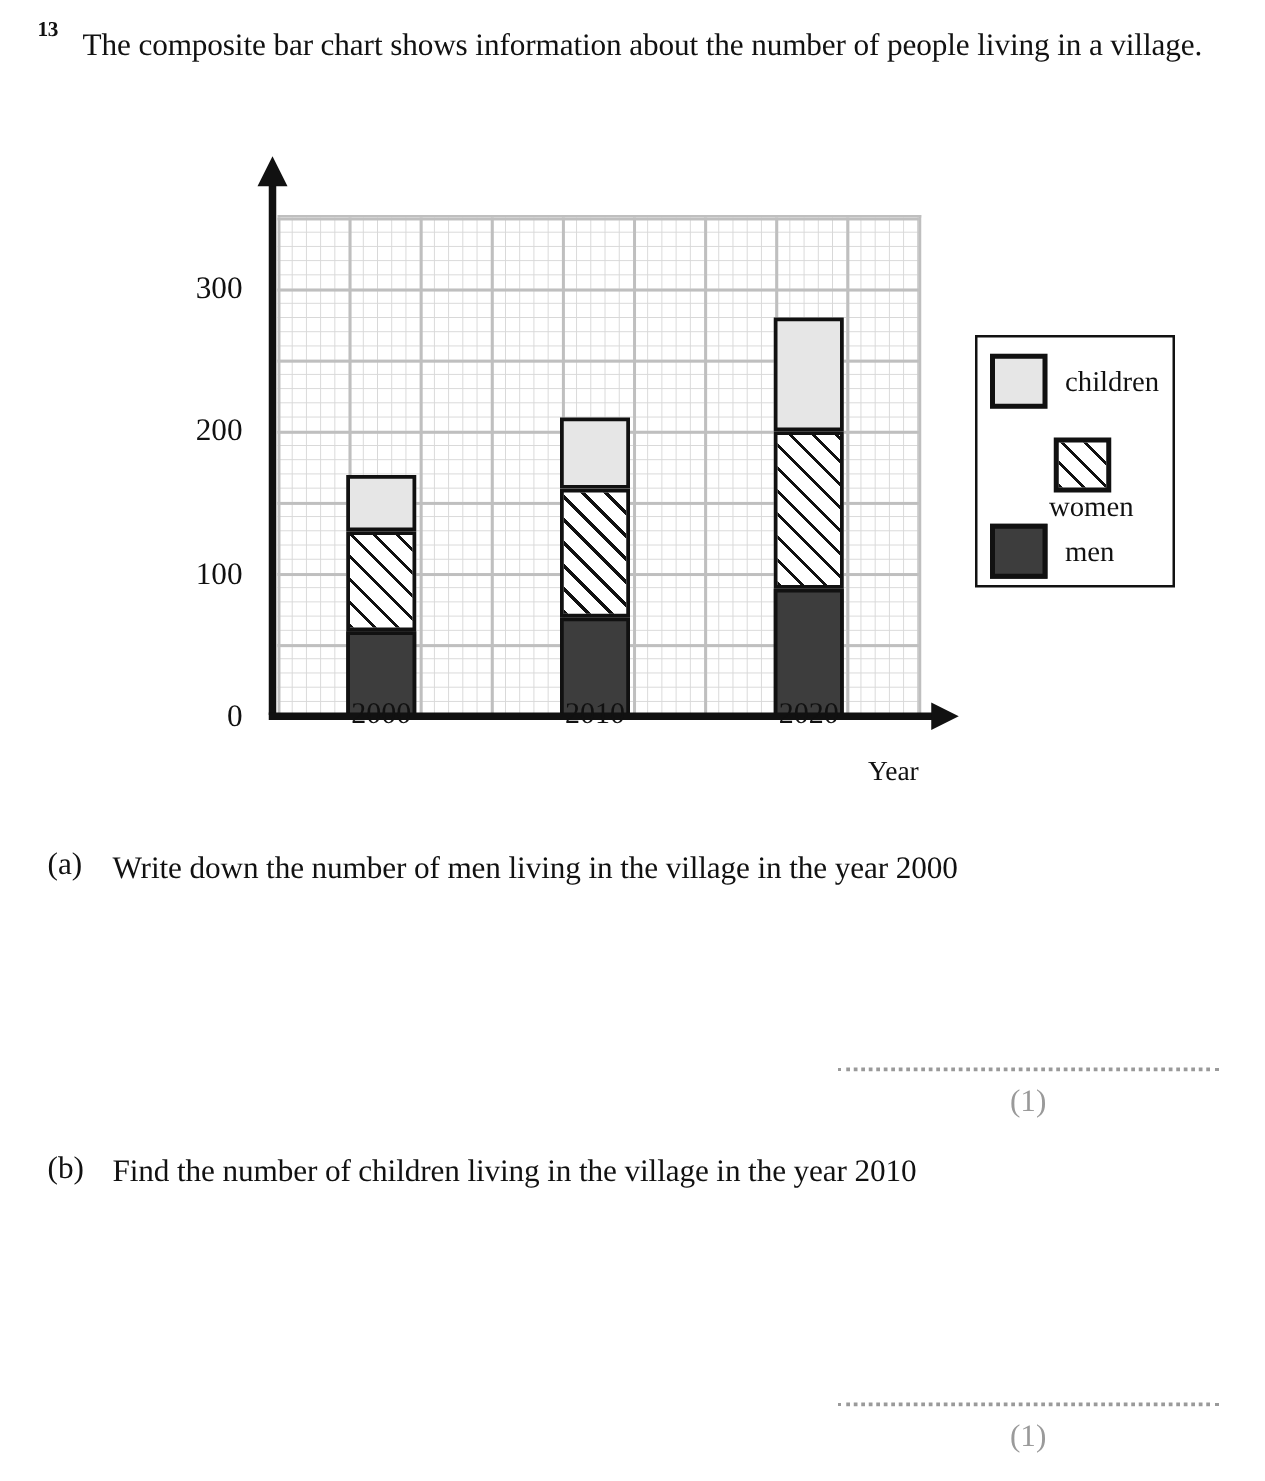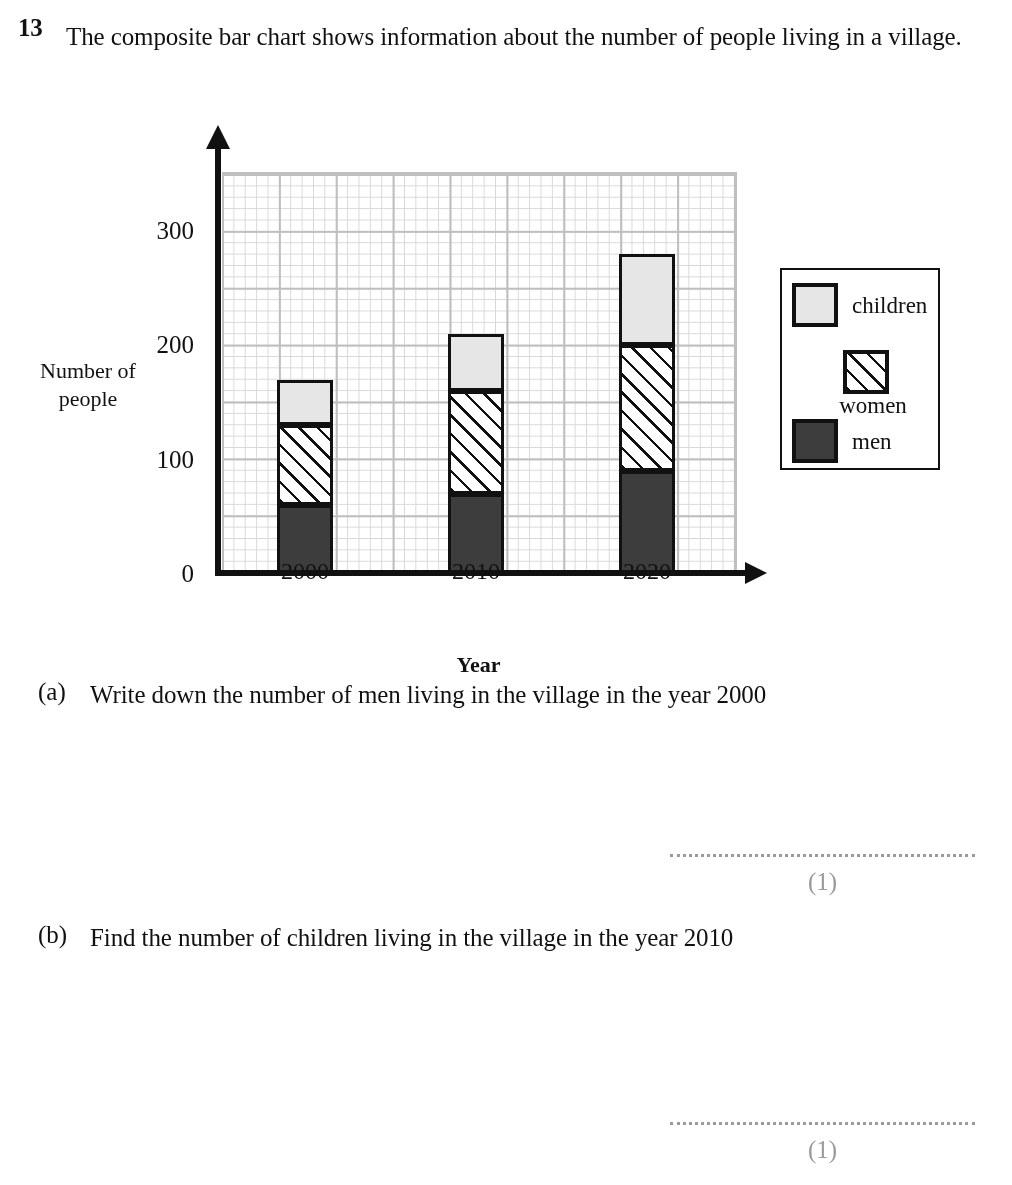--- a/index.html
+++ b/index.html
@@ -18,23 +18,23 @@
 
   
   .q-header {
     position: absolute;
     left: 18px;
     top: 14px;
     width: 975px;
   }
   .q-number {
     position: absolute;
-    left: 0;
+    left: 12px;
     top: 0;
-    font-size: 25px;
+    font-size: 17px;
     font-weight: bold;
     letter-spacing: -0.3px;
   }
   .q-stem {
     margin-left: 48px;
     font-size: 25px;
     line-height: 46px;
     letter-spacing: -0.1px;
   }
 
@@ -150,25 +150,24 @@
   .x-tick {
     position: absolute;
     width: 120px;
     text-align: center;
     font-size: 24px;
     line-height: 30px;
   }
   .x-title {
     position: absolute;
     left: 222px;
-    top: 532px;
+    top: 484px;
     width: 513px;
-    text-align: center;
+    text-align: right;
     font-size: 22px;
-    font-weight: bold;
   }
 
   
   .bar {
     position: absolute;
     bottom: 0;
     width: 56px;
   }
   .seg {
     position: absolute;
@@ -293,24 +292,20 @@
   <div class="x-axis"></div>
   <div class="x-arrow"></div>
 
   <div class="y-ticks-wrap">
     <div class="y-tick" style="top:98px;">300</div>
     <div class="y-tick" style="top:212px;">200</div>
     <div class="y-tick" style="top:327px;">100</div>
     <div class="y-tick" style="top:441px;">0</div>
   </div>
 
-  <div class="y-title">
-    <div>Number of</div>
-    <div>people</div>
-  </div>
 
   <div class="x-ticks-wrap">
     <div class="x-tick" style="left:23px;">2000</div>
     <div class="x-tick" style="left:194px;">2010</div>
     <div class="x-tick" style="left:365px;">2020</div>
   </div>
   <div class="x-title">Year</div>
 
   <div class="legend">
     <div class="legend-row" style="top:12px;">

